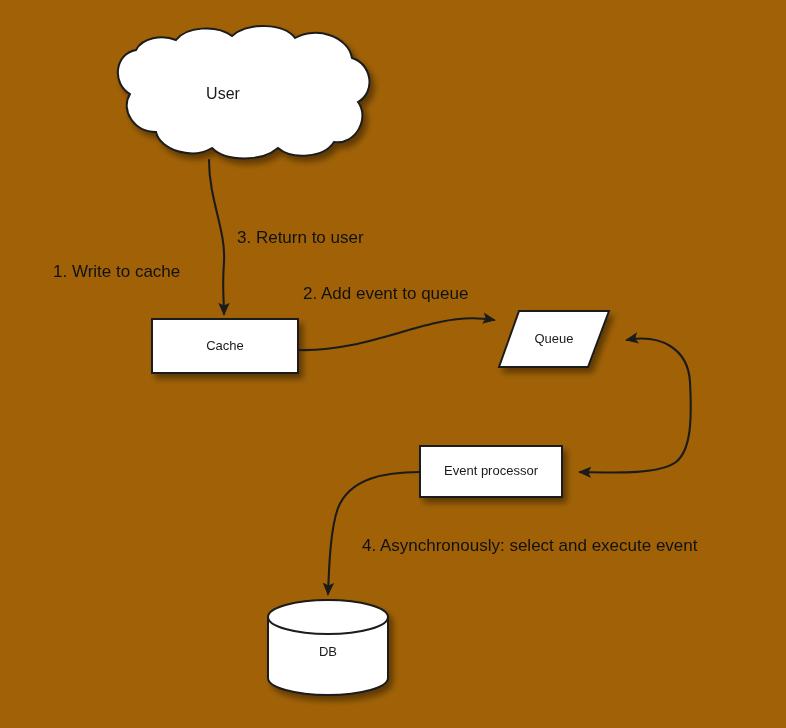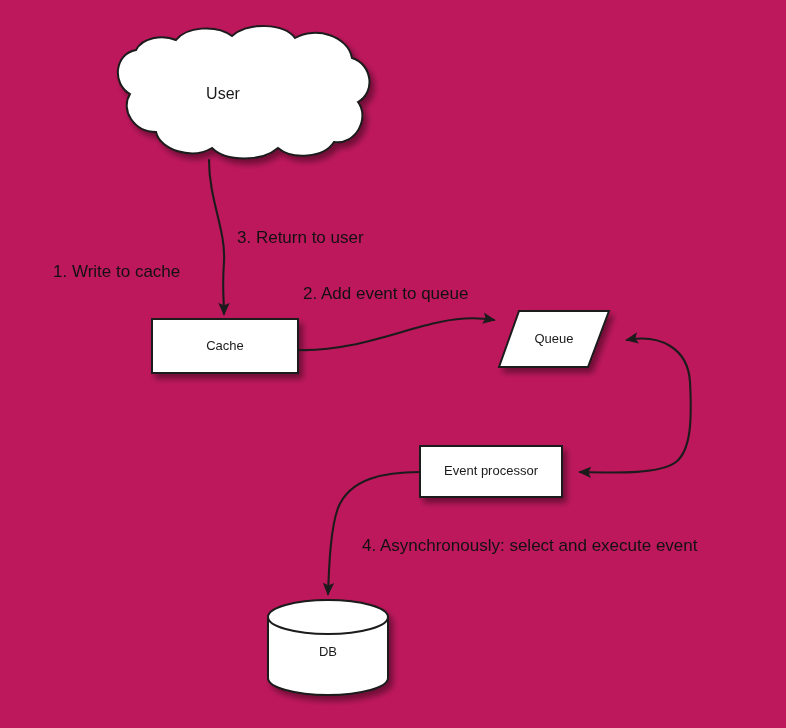--- a/index.html
+++ b/index.html
@@ -8,21 +8,21 @@
     background: #ffffff;
   }
   body {
     font-family: "Liberation Sans", sans-serif;
     -webkit-font-smoothing: antialiased;
   }
   #canvas {
     position: relative;
     width: 786px;
     height: 728px;
-    background: #be185d;
+    background: #a16207;
     overflow: hidden;
   }
   #diagram-svg {
     position: absolute;
     left: 0;
     top: 0;
     width: 786px;
     height: 728px;
   }
   .node-label {

